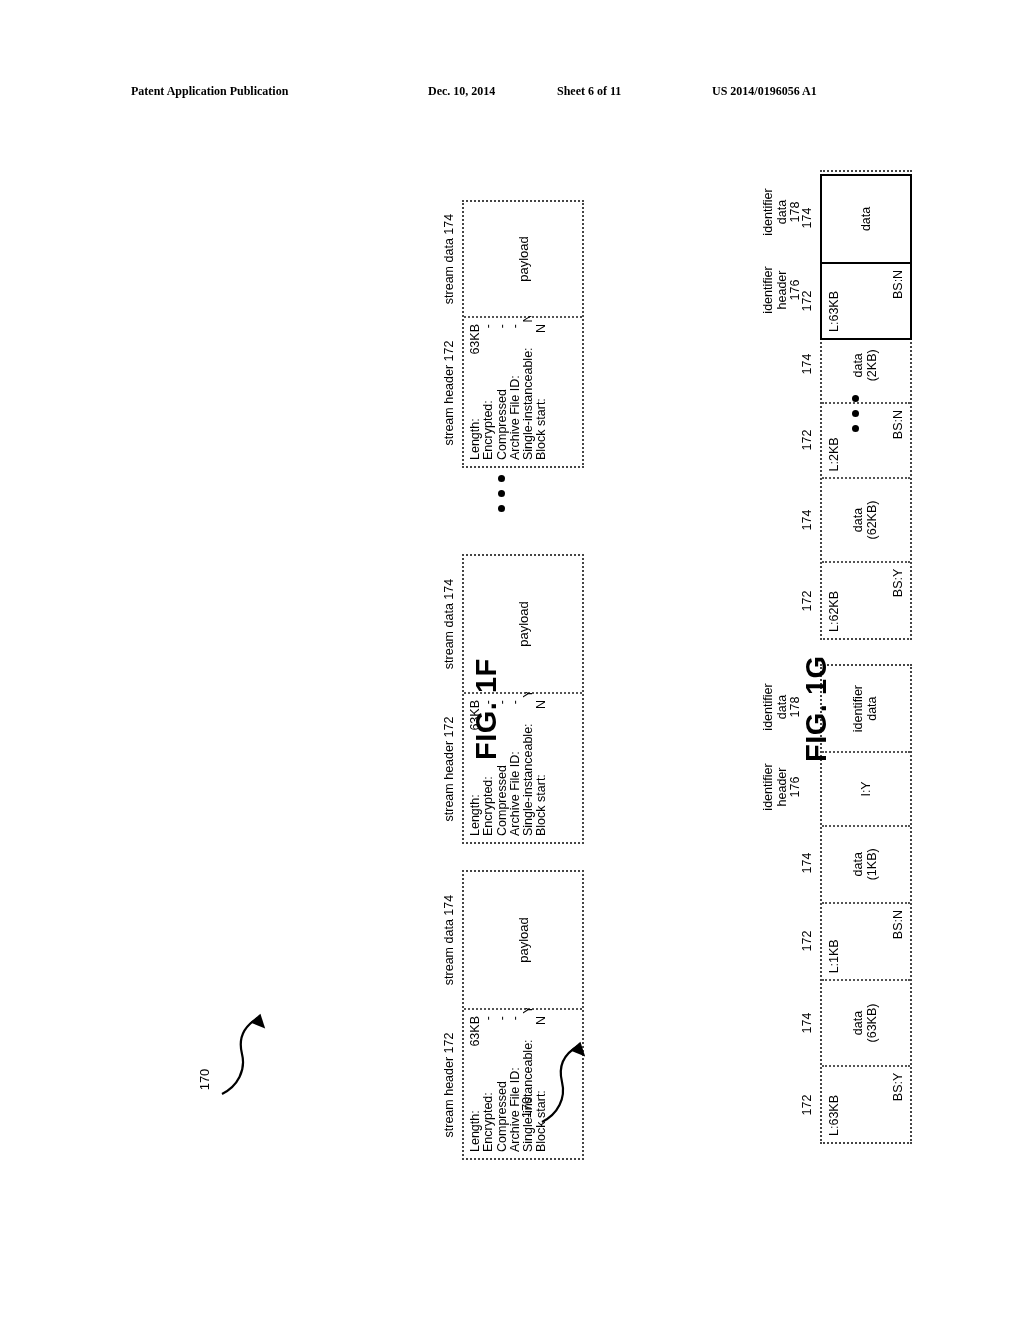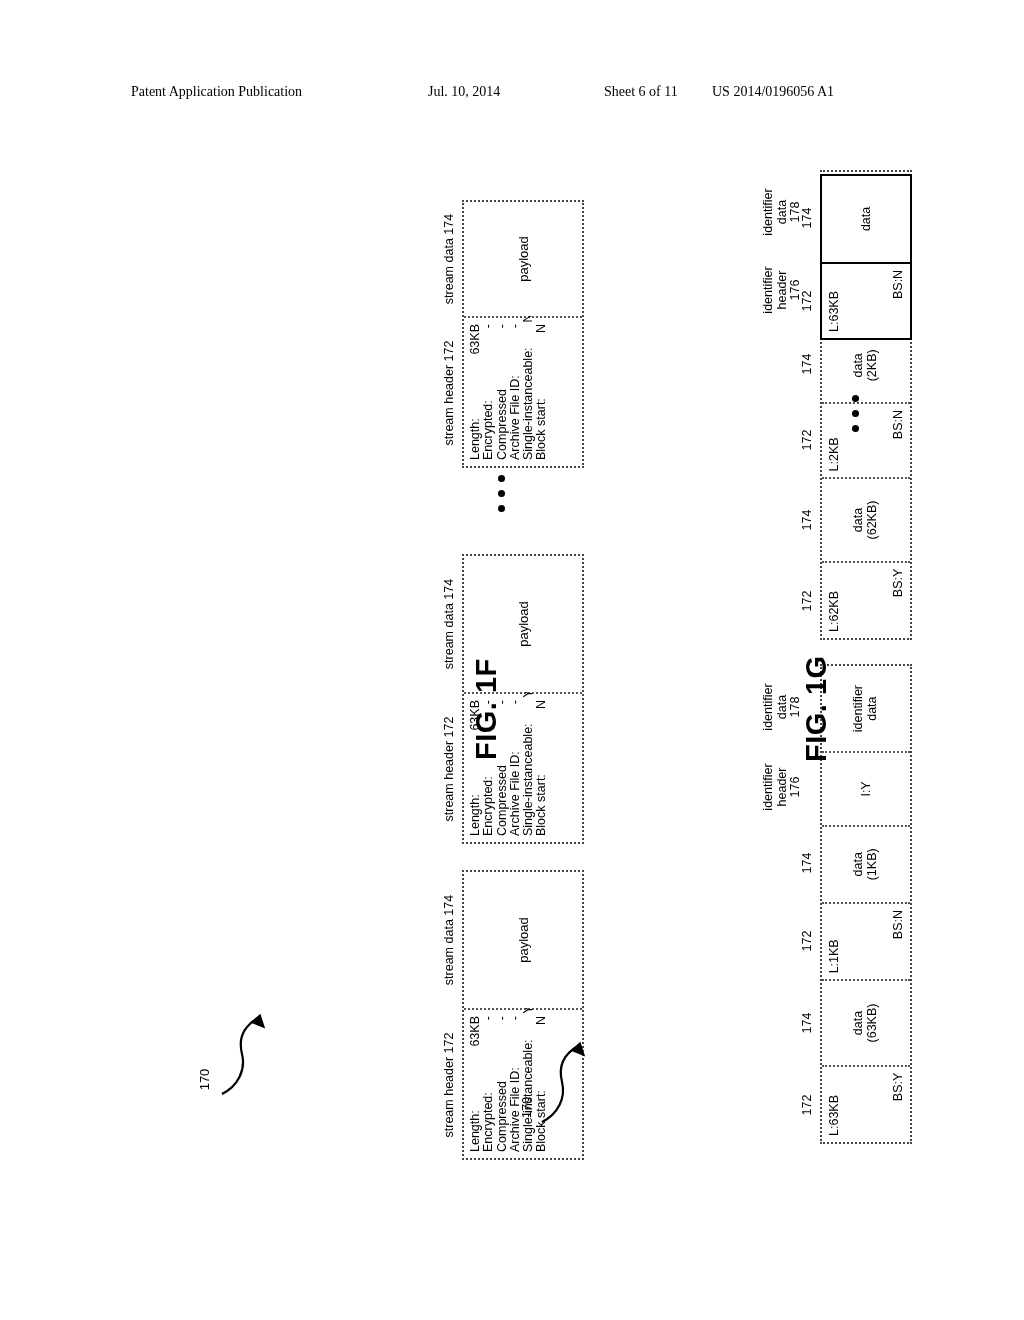--- a/index.html
+++ b/index.html
@@ -14,28 +14,28 @@
     color: #000;
     overflow: hidden;
   }
 
   
   #page-header {
     position: absolute;
     top: 84px; left: 0; width: 1024px;
     height: 30px;
     font-family: "Liberation Serif", serif;
-    font-weight: normal;
-    font-size: 14px;
+    font-weight: bold;
+    font-size: 12px;
     white-space: nowrap;
   }
   #page-header span { position: absolute; top: 0; }
   .hdr-pub   { left: 131px; }
   .hdr-date  { left: 428px; }
-  .hdr-sheet { left: 557px; margin-left: 47px; }
+  .hdr-sheet { left: 557px; }
   .hdr-num   { left: 712px; }
 
   
   .rot-canvas {
     position: absolute;
     transform-origin: 0 0;
   }
 
   
   .seqblock {
@@ -148,21 +148,21 @@
     white-space: nowrap;
     transform-origin: 50% 50%;
   }
   .refarrow { position: absolute; }
 </style>
 </head>
 <body>
 
 <div id="page-header">
   <span class="hdr-pub">Patent Application Publication</span>
-  <span class="hdr-date">Jul. 10, 2014</span>
+  <span class="hdr-date">Dec. 10, 2014</span>
   <span class="hdr-sheet">Sheet 6 of 11</span>
   <span class="hdr-num">US 2014/0196056 A1</span>
 </div>
 
 <div class="rot-canvas" style="left:436px; top:1170px; width:980px; height:190px; transform:rotate(-90deg);">
 
   <div class="seqblock dotted" style="left:10px; top:26px; width:290px; height:122px;">
     <div class="cell dotted-div" style="width:150px;">
       <div class="fieldtable">
         <div class="frow">

